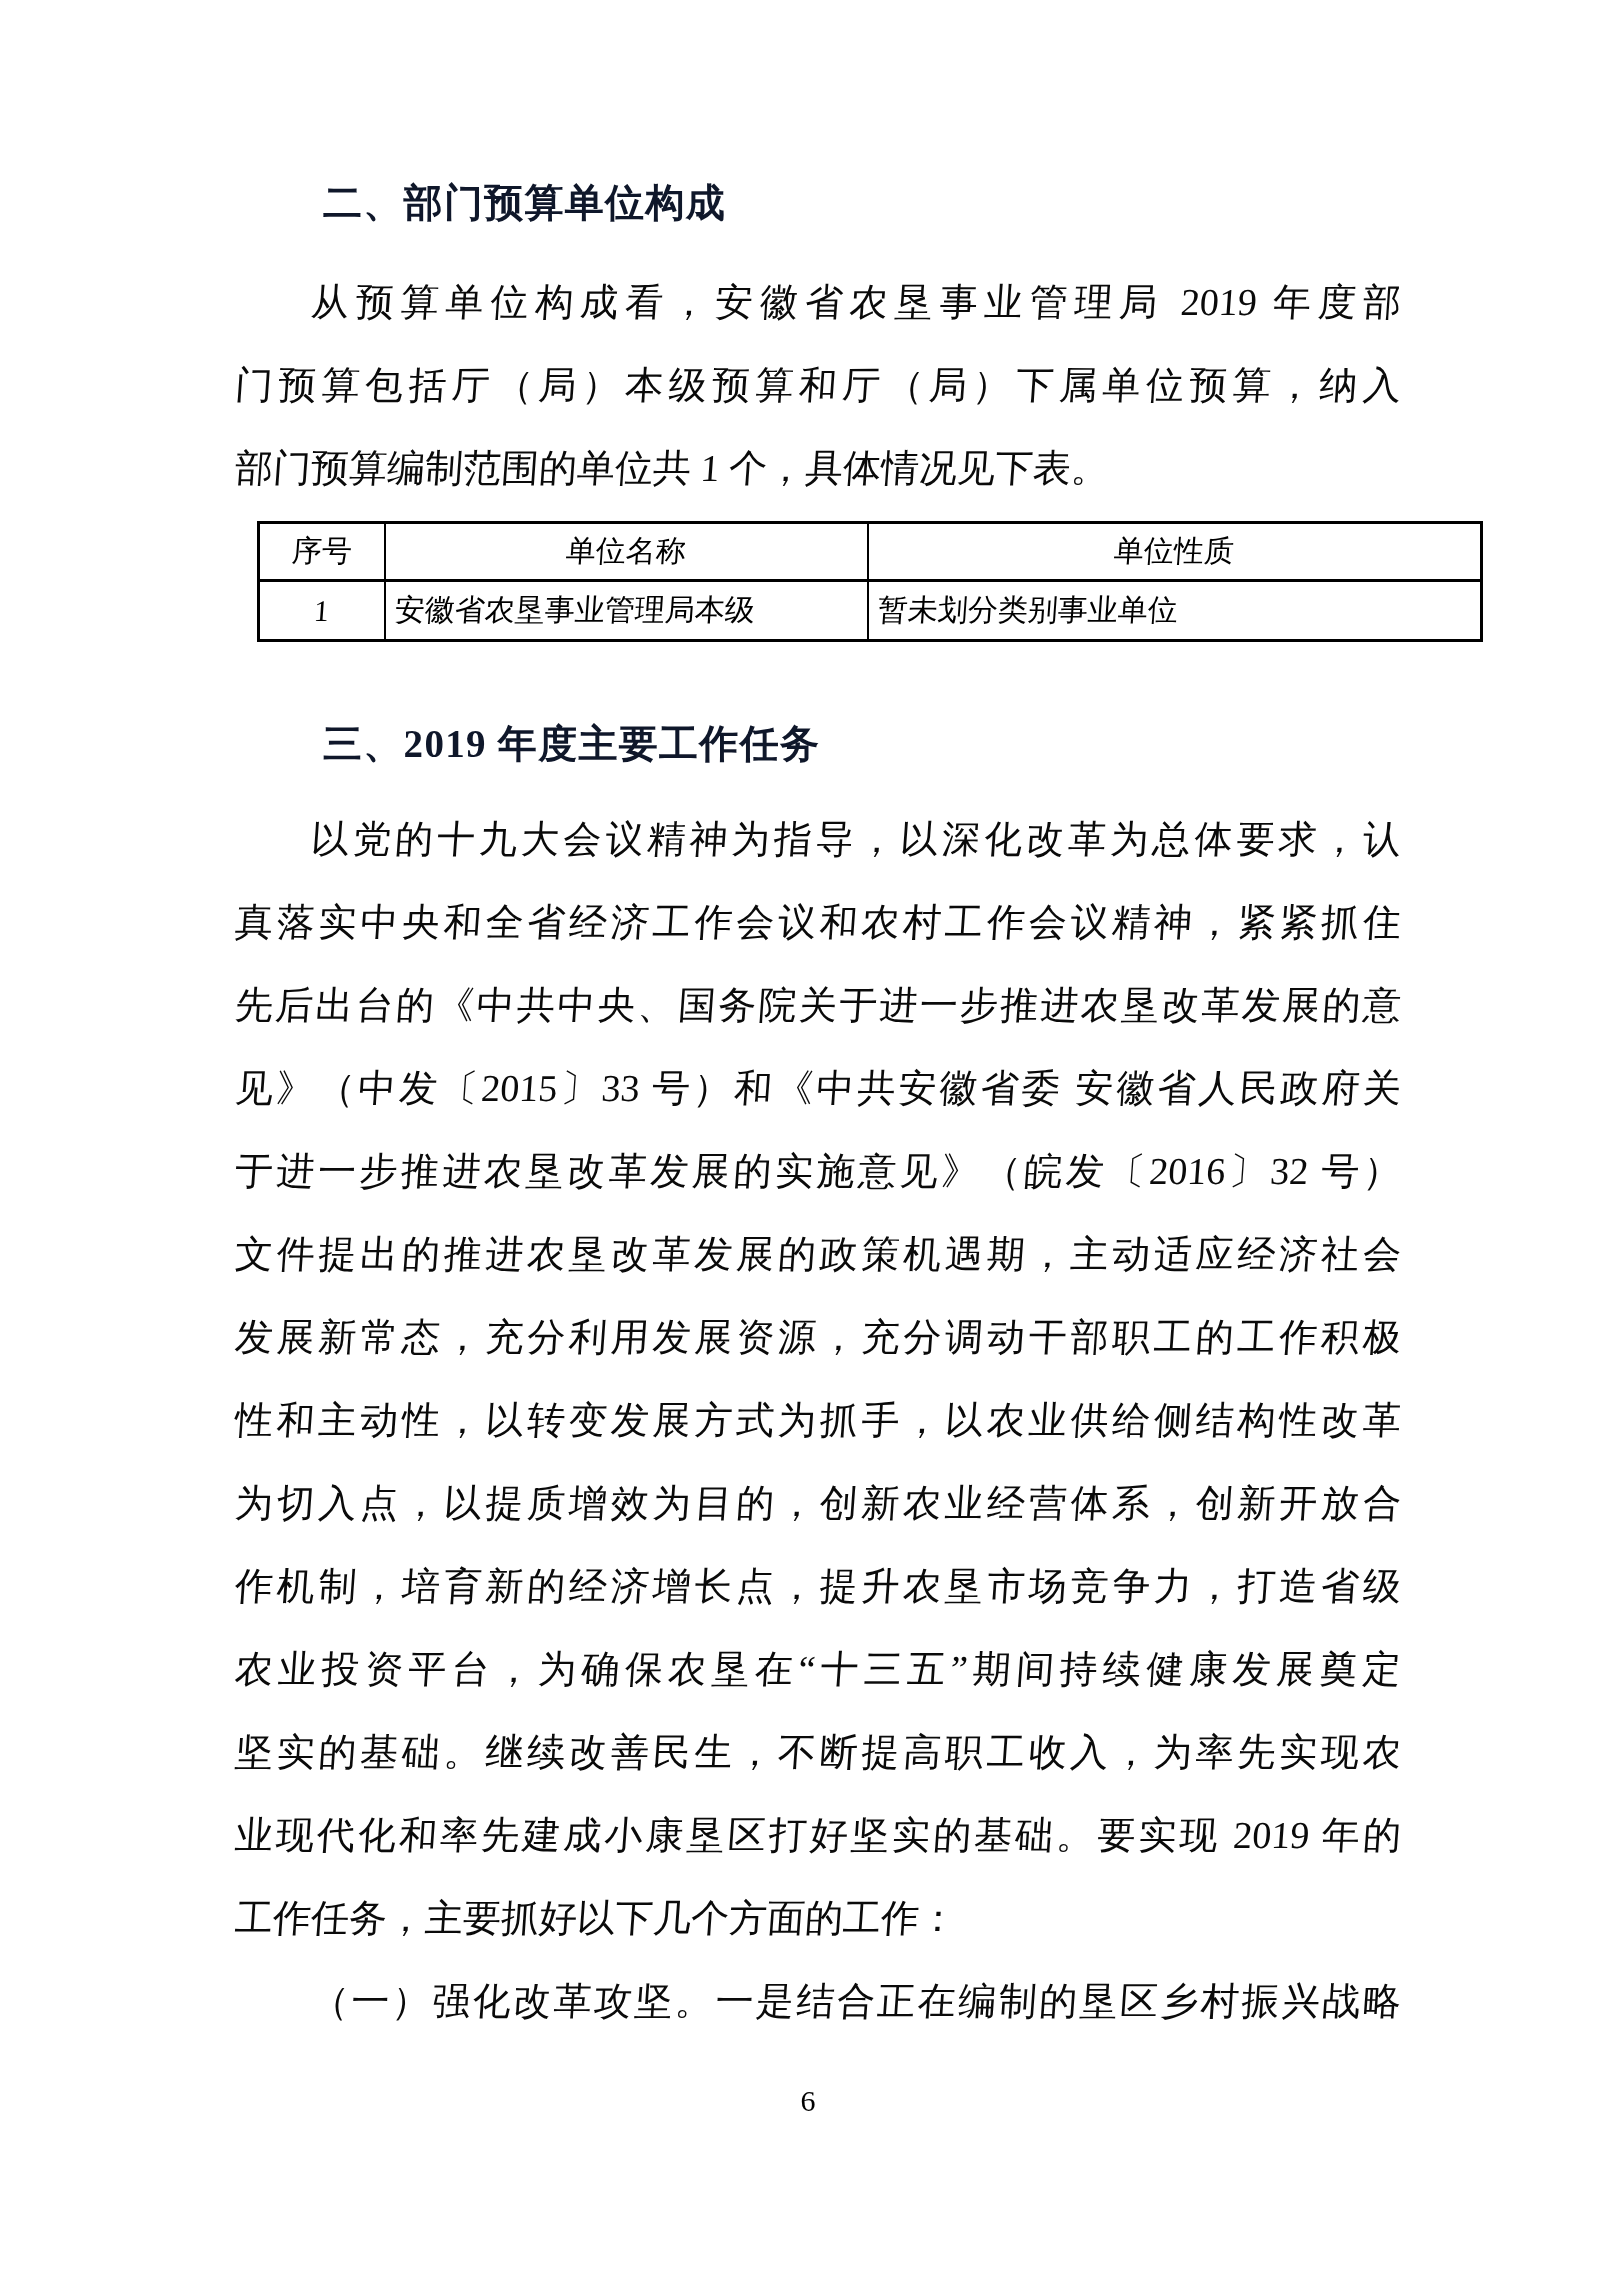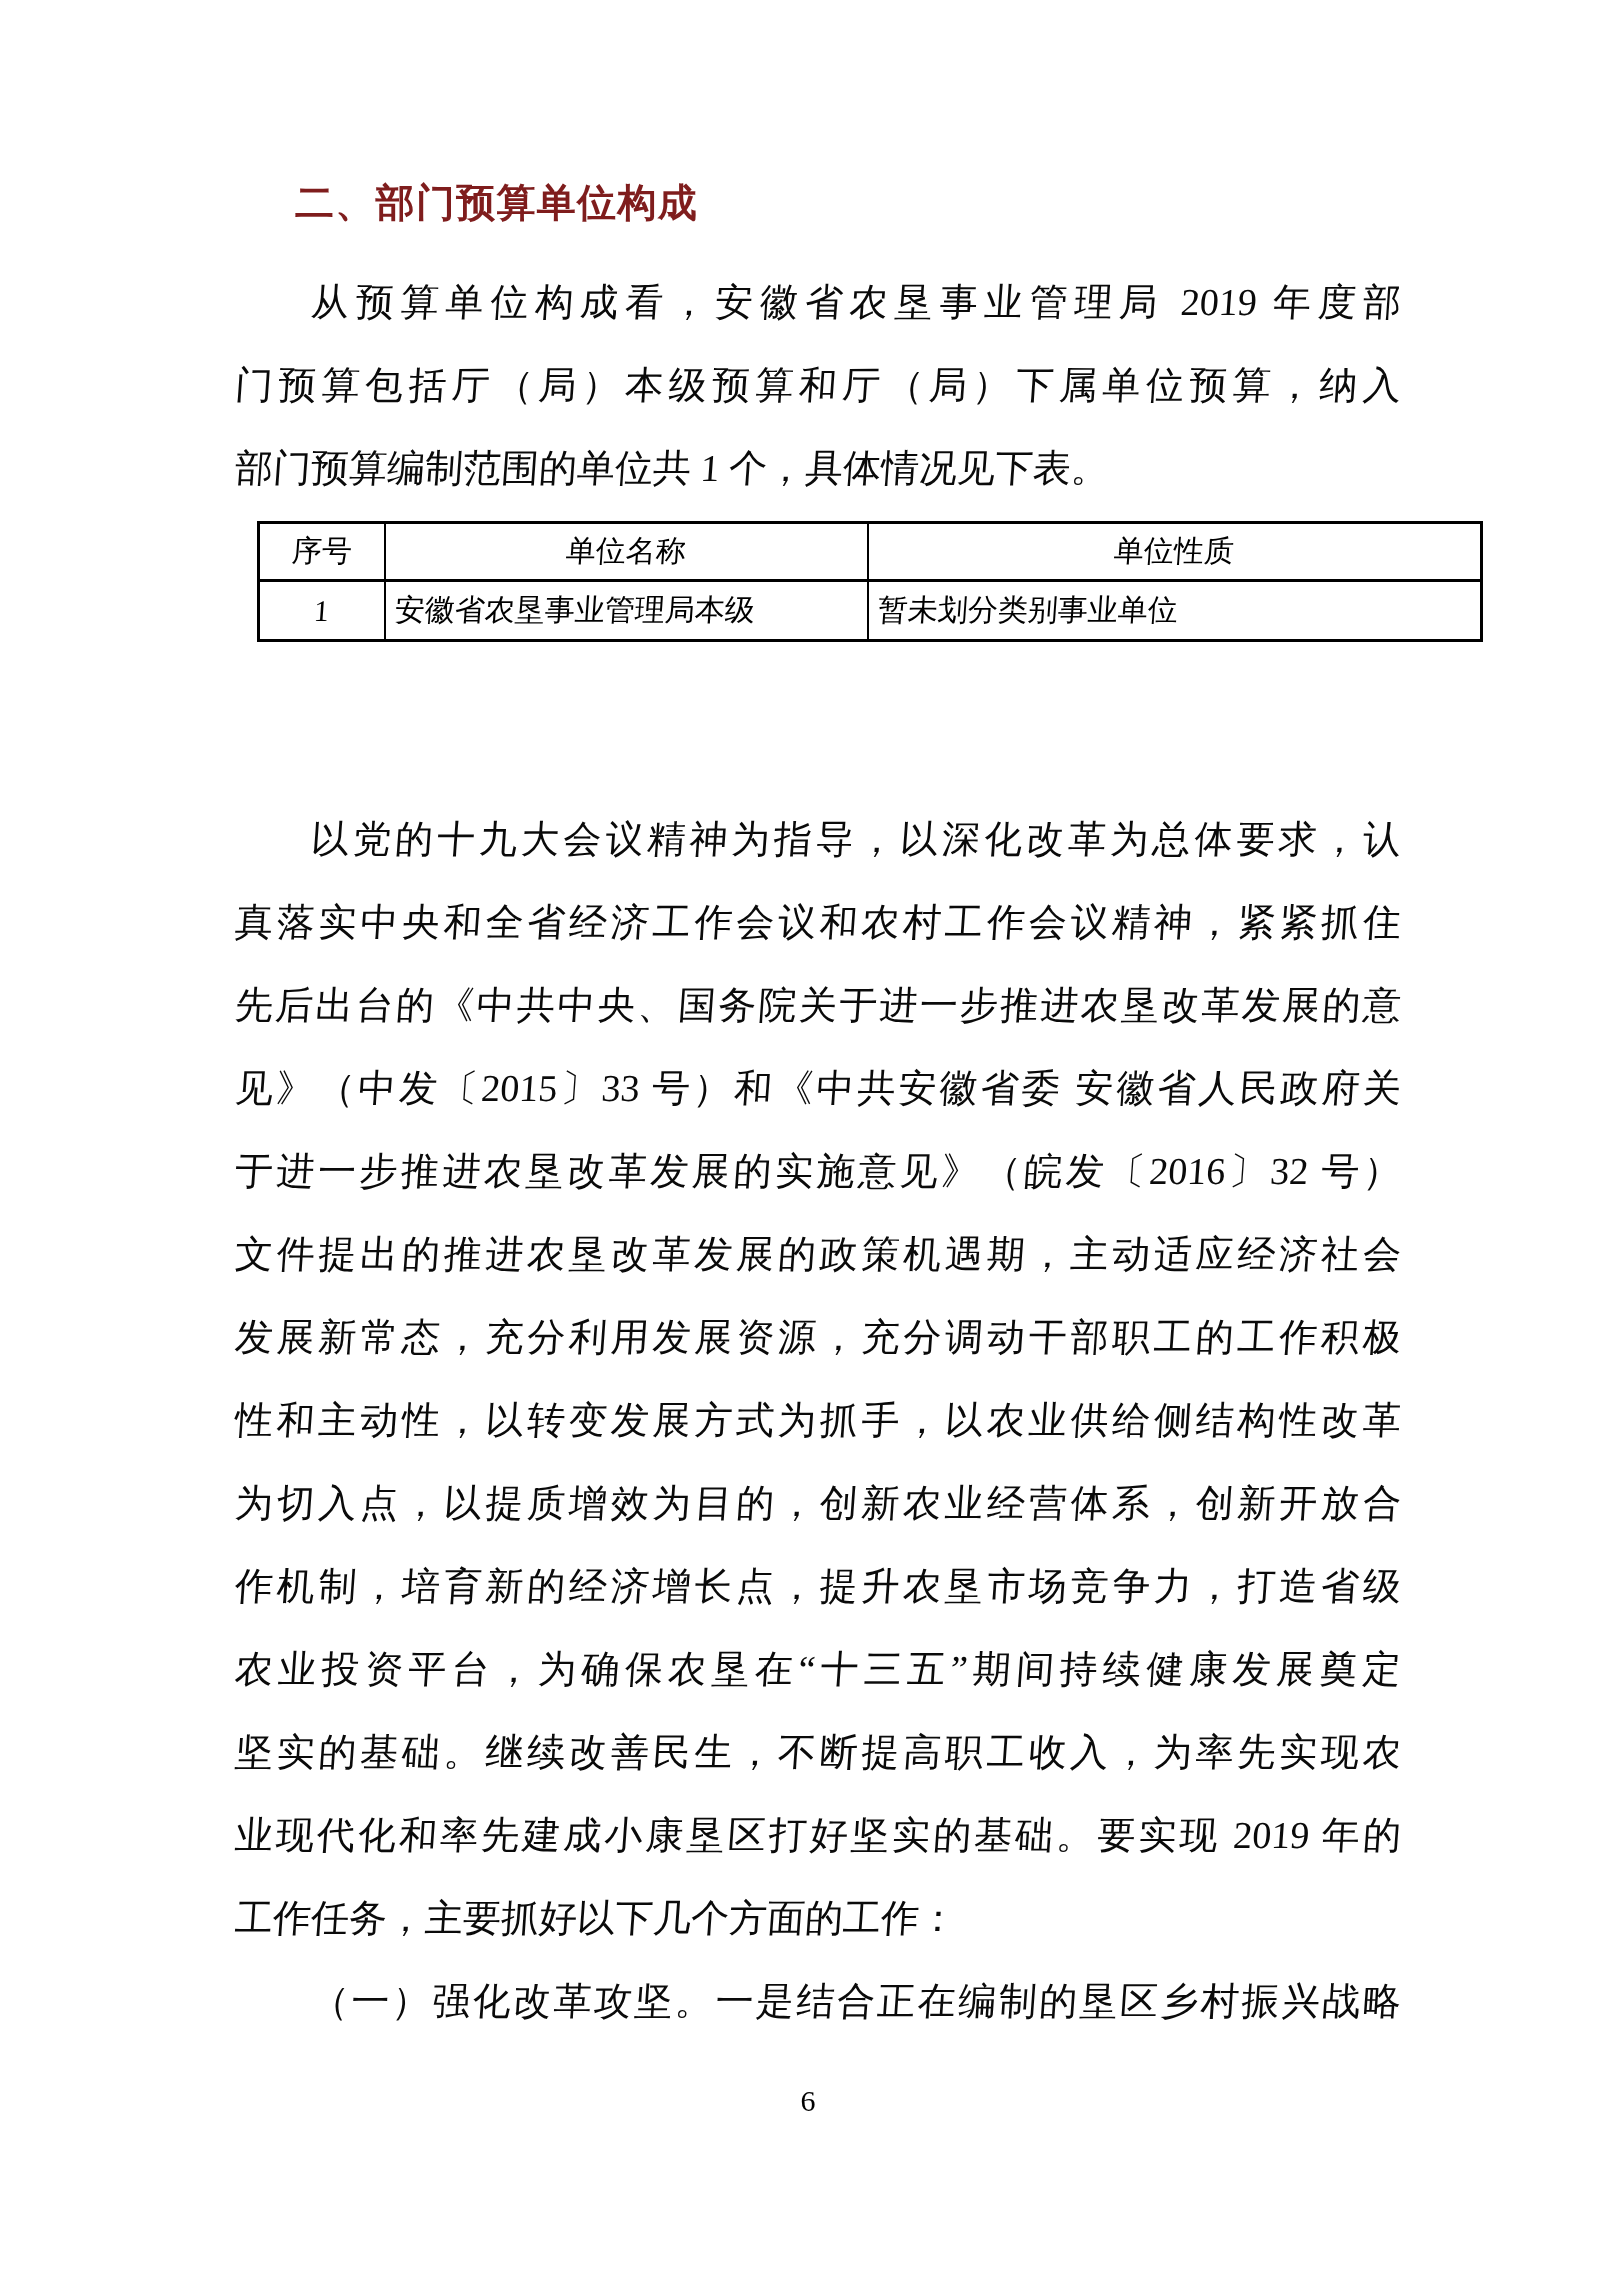--- a/index.html
+++ b/index.html
@@ -11,28 +11,28 @@
     position: relative;
     width: 1616px;
     height: 2284px;
     background: #ffffff;
     color: #0a0a0a;
     font-family: "Liberation Serif", "DejaVu Serif", serif;
     overflow: hidden;
   }
   .heading {
     position: absolute;
-    left: 295px;
+    left: 323px;
     font-family: Liberation Serif, serif;
     font-weight: 700;
     font-size: 39px;
     line-height: 43px;
     letter-spacing: 1.3px;
     white-space: nowrap;
-    color: #7f1d1d;
+    color: #0f172a;
   }
   .h-sec2 { top: 181px; }
   .h-sec3 { top: 722px; }
 
   .para {
     position: absolute;
     left: 235px;
     width: 1166px;
   }
   .para1 { top: 261px; }
@@ -123,20 +123,21 @@
       <th><span class="cell-skew">单位性质</span></th>
     </tr>
     <tr>
       <td class="cell-center"><span class="cell-skew">1</span></td>
       <td class="cell-left"><span class="cell-skew">安徽省农垦事业管理局本级</span></td>
       <td class="cell-left"><span class="cell-skew">暂未划分类别事业单位</span></td>
     </tr>
   </tbody>
     </table>
 
+  <div class="heading h-sec3">三、2019 年度主要工作任务</div>
 
   <div class="para para3">
     <div class="line just indent">以党的十九大会议精神为指导，以深化改革为总体要求，认</div>
     <div class="line just">真落实中央和全省经济工作会议和农村工作会议精神，紧紧抓住</div>
     <div class="line just">先后出台的《中共中央、国务院关于进一步推进农垦改革发展的意</div>
     <div class="line just">见》（中发〔2015〕33 号）和《中共安徽省委 安徽省人民政府关</div>
     <div class="line just">于进一步推进农垦改革发展的实施意见》（皖发〔2016〕32 号）</div>
     <div class="line just">文件提出的推进农垦改革发展的政策机遇期，主动适应经济社会</div>
     <div class="line just">发展新常态，充分利用发展资源，充分调动干部职工的工作积极</div>
     <div class="line just">性和主动性，以转变发展方式为抓手，以农业供给侧结构性改革</div>

